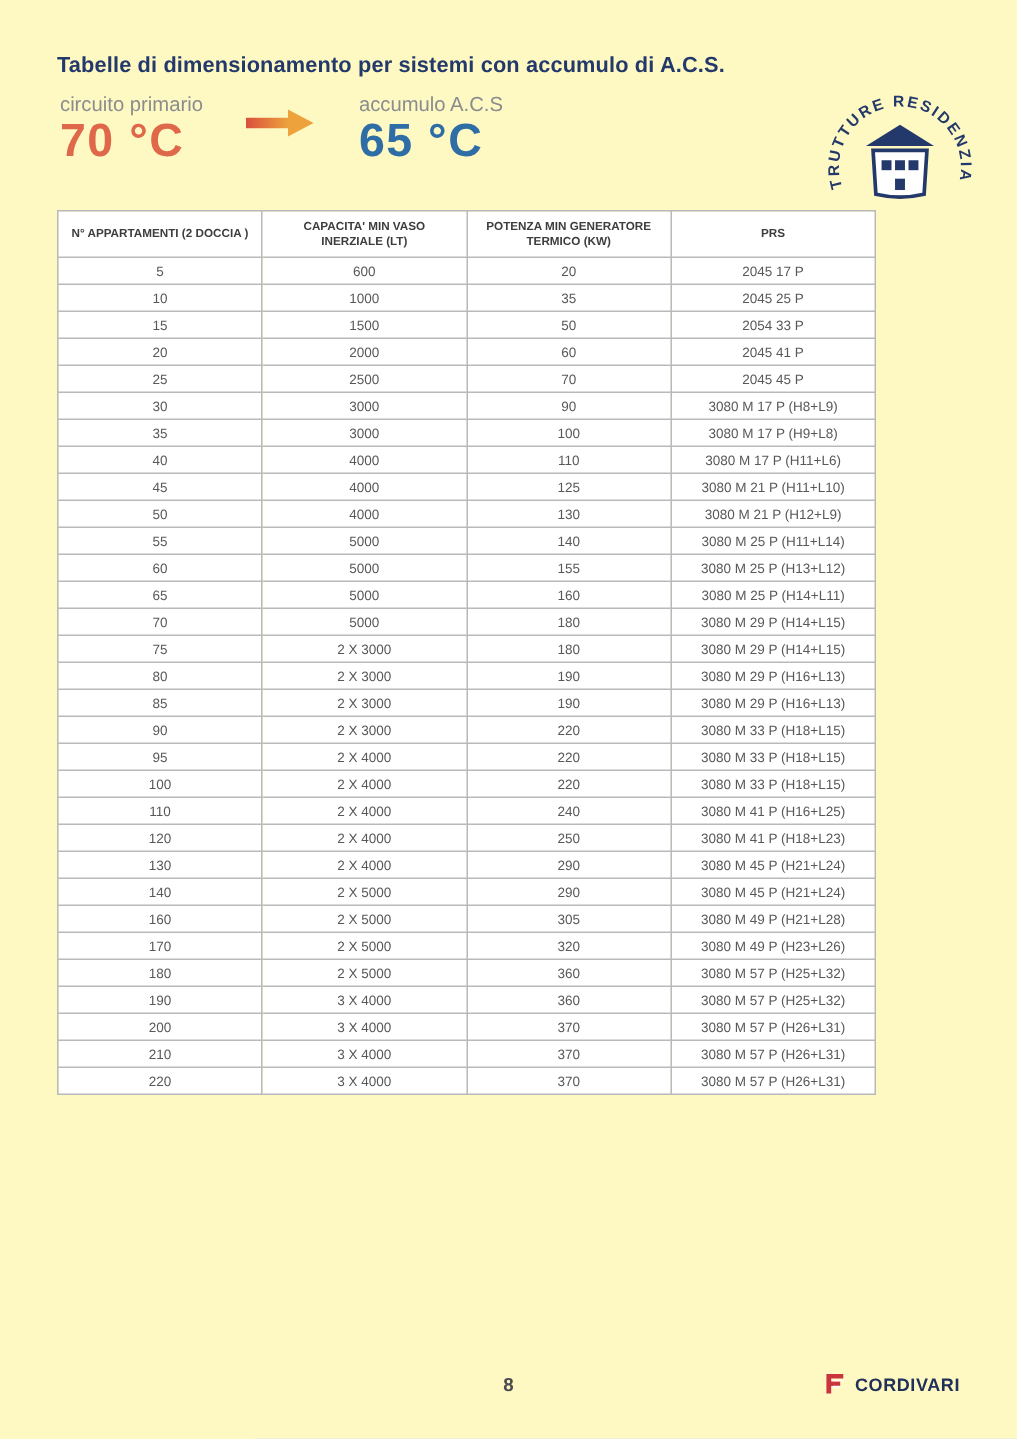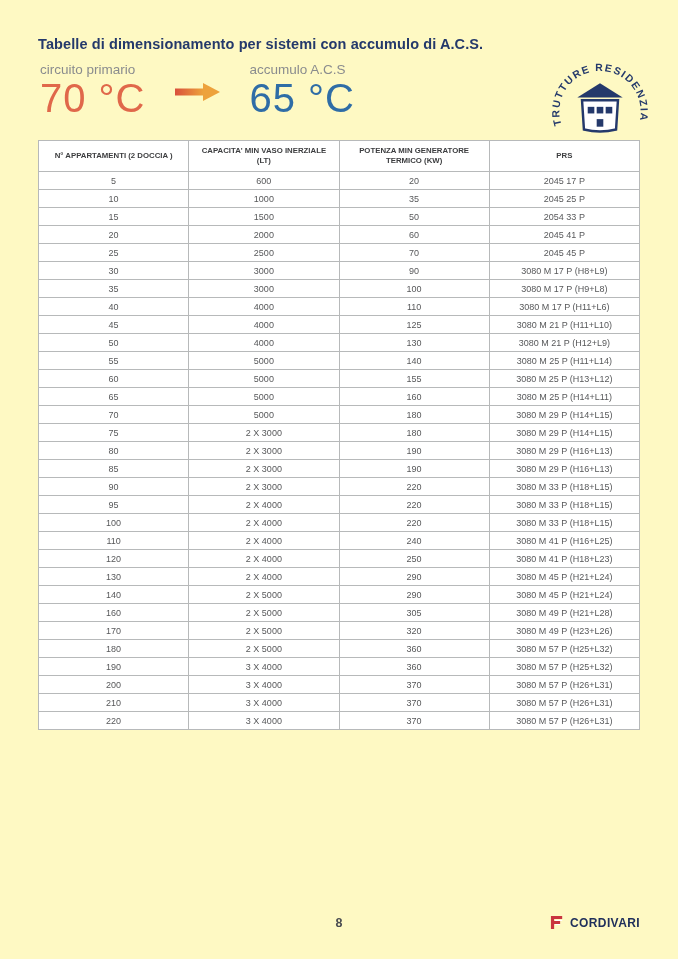--- a/index.html
+++ b/index.html
@@ -11,28 +11,28 @@
   .title {
     position:absolute; left:38px; top:36px;
     font-size:14.5px; font-weight:bold; color:#24396b; letter-spacing:0.1px;
   }
   .temps {
     position:absolute; left:40px; top:62px;
     display:flex; align-items:flex-end; gap:28px;
   }
   .temp-block { display:flex; flex-direction:column; }
   .temp-label { font-size:13.5px; color:#8a8c8e; margin-bottom:2px; }
-  .temp-value { font-size:40px; line-height:0.95; font-weight:400; letter-spacing:1px; }
+  .temp-value { font-size:31px; line-height:0.95; font-weight:700; letter-spacing:1px; }
   .temp-primary .temp-value { color:#e0684a; }
   .temp-storage .temp-value { color:#2f6da6; }
   .arrow-wrap { padding-bottom:10px; }
 
   .stamp { position:absolute; right:26px; top:52px; width:104px; height:104px; }
 
-  .table-wrap { position:absolute; left:38px; top:140px; width:602px; }
+  .table-wrap { position:absolute; left:38px; top:140px; width:546px; }
   table { width:100%; border-collapse:collapse; table-layout:fixed; }
   th {
     font-size:7.8px; font-weight:bold; color:#3c3d3f;
     text-transform:uppercase; padding:3px 8px; height:24px;
     text-align:center; line-height:1.25;
   }
   td {
     font-size:9px; color:#57585a; text-align:center;
     height:17px; padding:0 4px; white-space:nowrap; overflow:hidden;
   }

